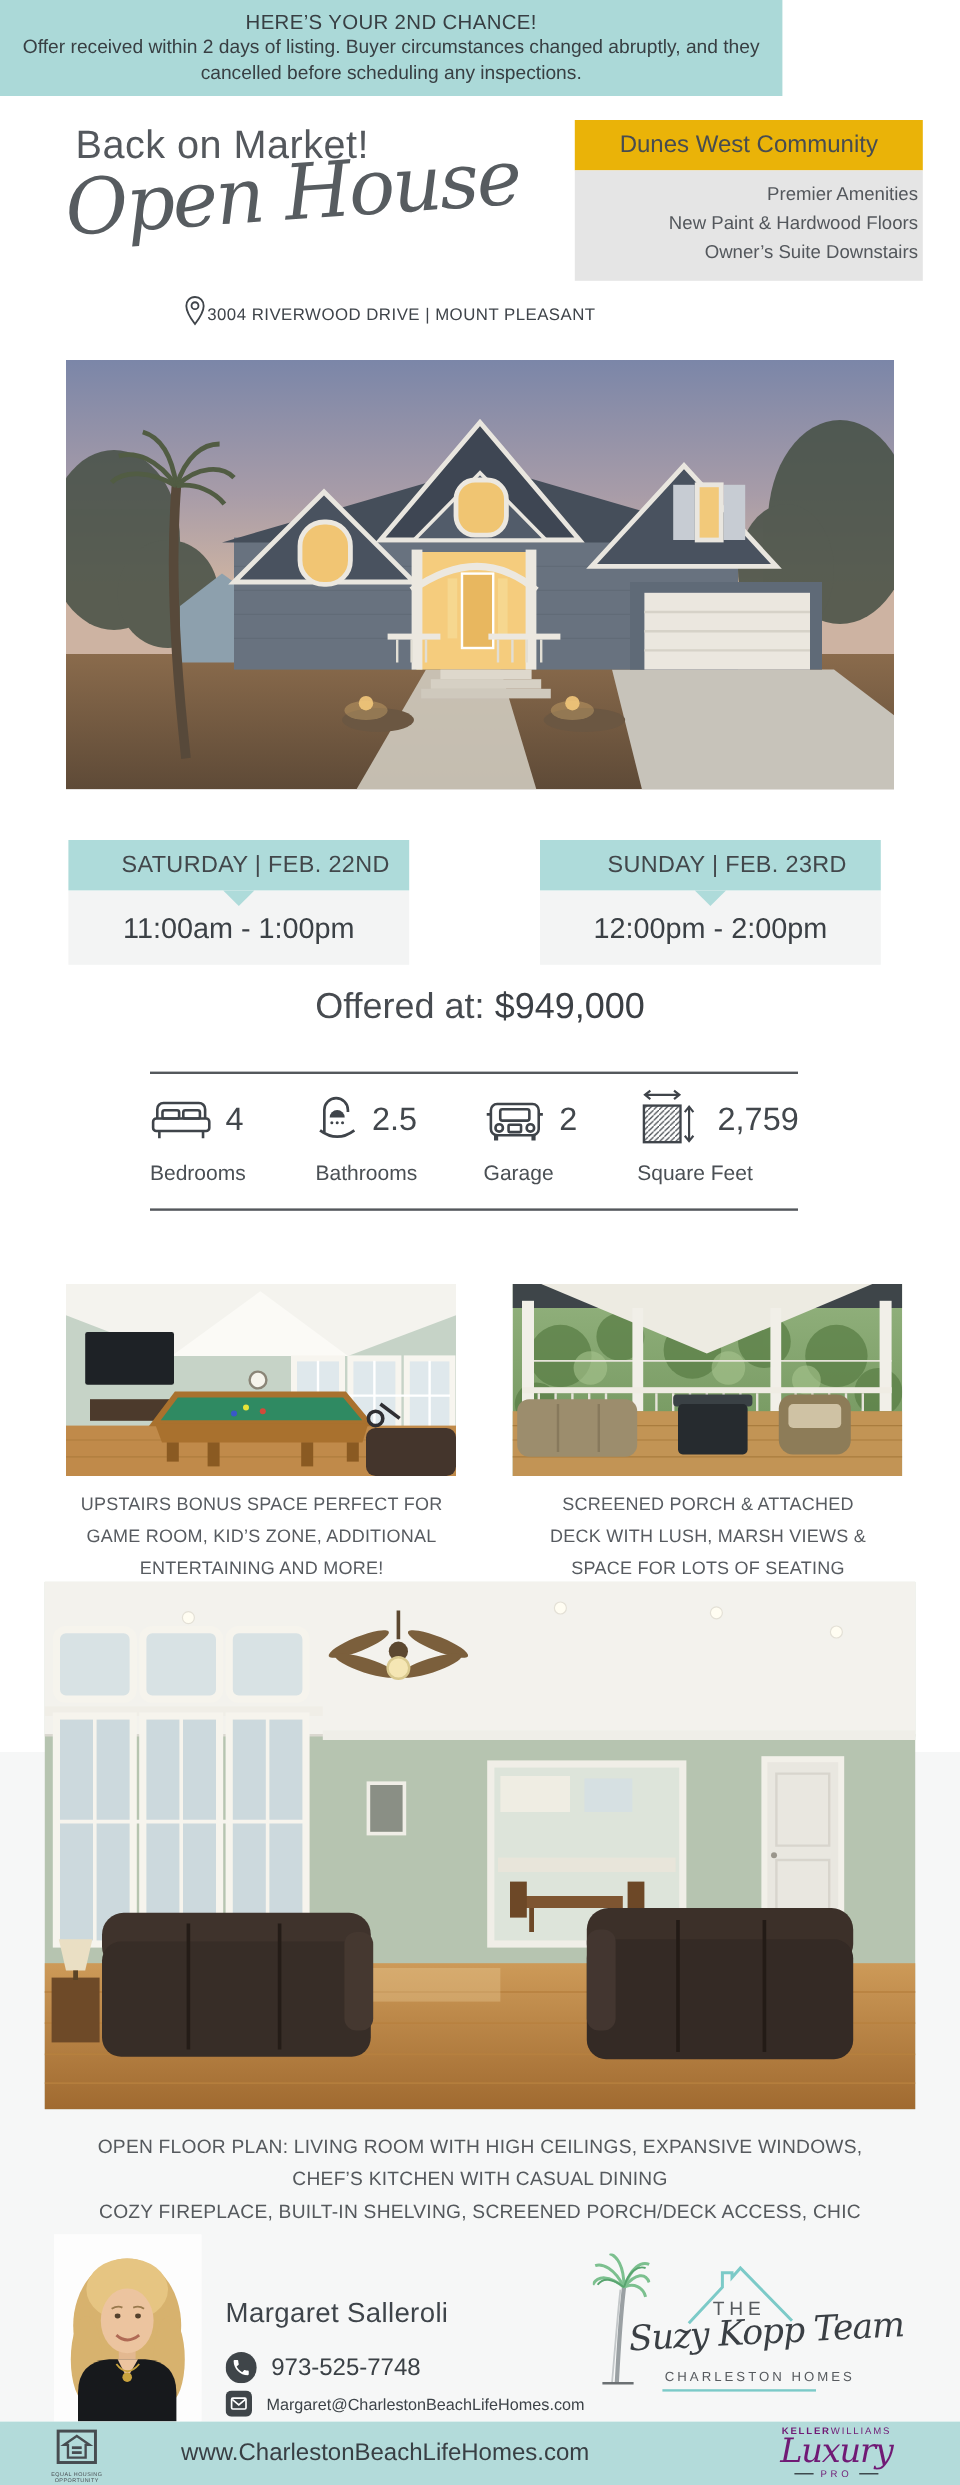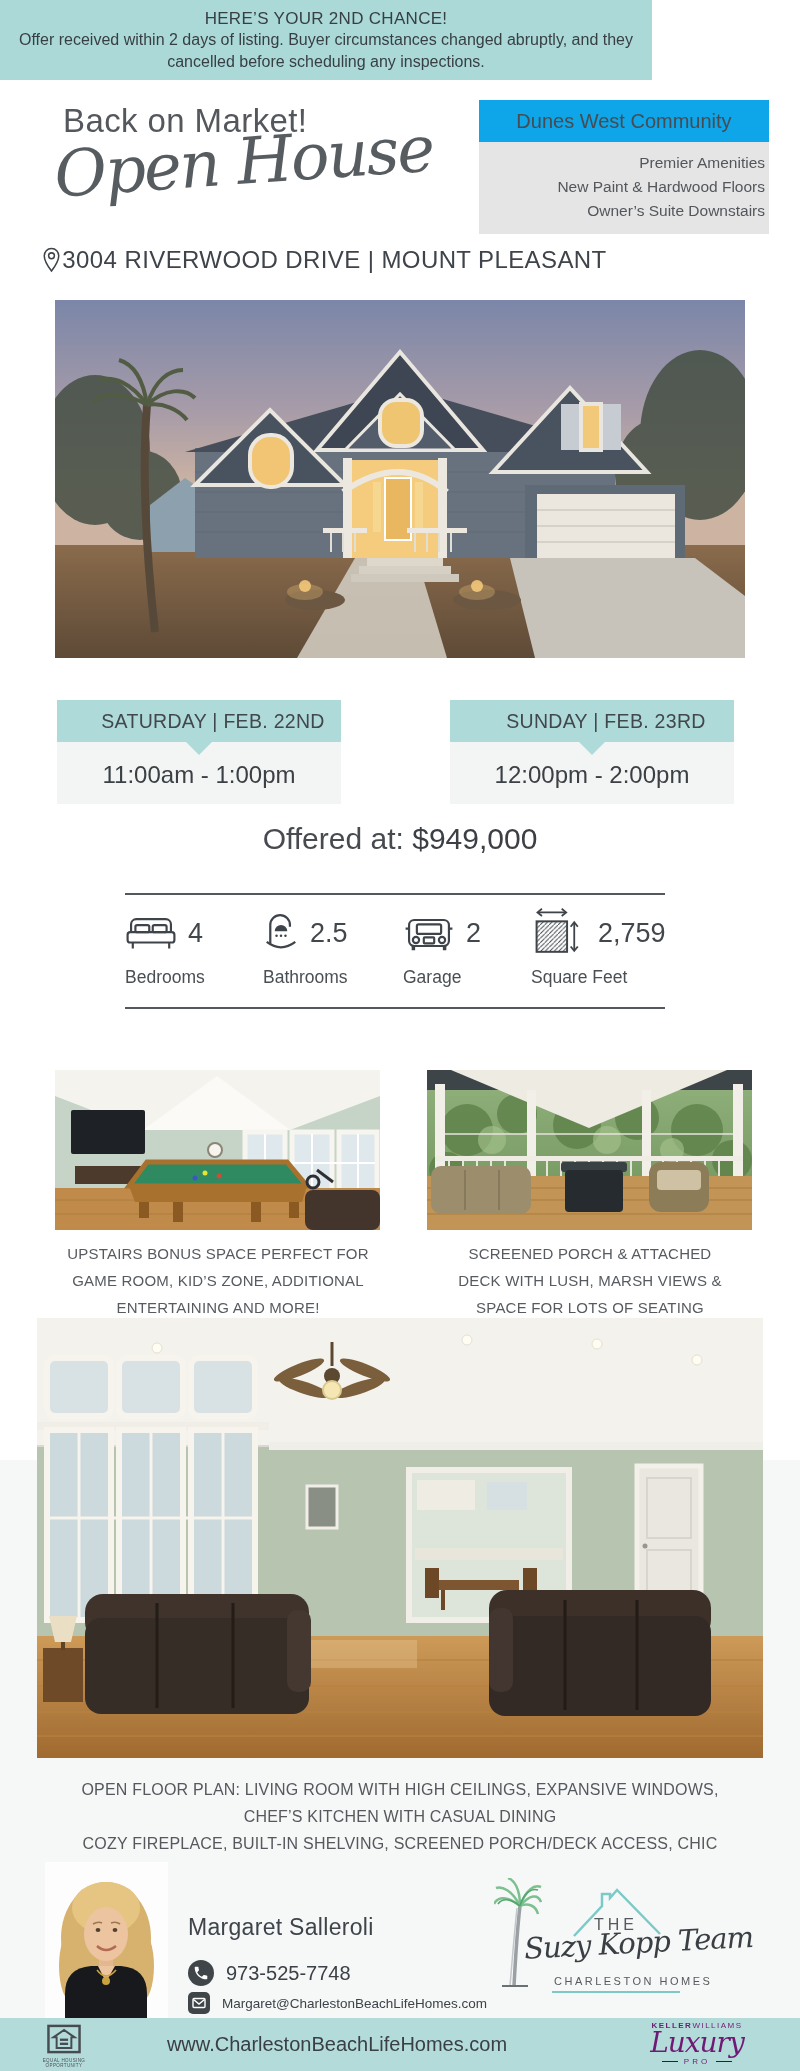--- a/index.html
+++ b/index.html
@@ -10,23 +10,23 @@
   
   .banner{top:0;left:0;width:652px;height:80px;background:#abd9d8;text-align:center;color:#383f43;}
   .banner-title{padding-top:9px;font-size:17px;letter-spacing:.3px;}
   .banner-line{font-size:16px;line-height:22px;}
 
   
   .kicker{left:63px;top:102px;font-size:33px;color:#54585d;letter-spacing:.4px;}
   .script-title{left:52px;top:138px;width:420px;font-family:"DejaVu Serif",serif;font-style:italic;
                 font-size:64px;color:#575c60;transform:rotate(-4deg);transform-origin:left top;letter-spacing:-2px;}
   .community-box{left:479px;top:100px;width:290px;}
-  .community-header{background:#0ea5e9;height:42px;line-height:42px;text-align:center;font-size:20px;color:#474c51;}
+  .community-header{background:#eab308;height:42px;line-height:42px;text-align:center;font-size:20px;color:#474c51;}
   .community-body{background:#e5e5e5;padding:9px 4px 11px;text-align:right;font-size:15.5px;line-height:24px;color:#53575c;}
-  .address-row{left:0;top:246px;width:650px;text-align:center;font-size:24px;color:#3f444a;letter-spacing:.4px;}
+  .address-row{left:0;top:246px;width:650px;text-align:center;font-size:14px;color:#3f444a;letter-spacing:.4px;}
   .address-row svg{vertical-align:-5px;margin-right:2px;}
 
   
   .photo{overflow:hidden;}
   .hero-photo{left:55px;top:300px;width:690px;height:358px;}
   .small-photo-left{left:55px;top:1070px;width:325px;height:160px;}
   .small-photo-right{left:427px;top:1070px;width:325px;height:160px;}
   .big-photo{left:37px;top:1318px;width:726px;height:440px;}
   .photo svg{display:block;width:100%;height:100%;}
 
@@ -71,21 +71,21 @@
   .logo-the{left:104px;top:40px;font-size:16px;letter-spacing:4px;color:#565a5e;}
   .logo-script{left:34px;top:50px;width:220px;font-family:"DejaVu Serif",serif;font-style:italic;
                font-size:29px;color:#3a3f44;transform:rotate(-3deg);white-space:nowrap;letter-spacing:-1px;}
   .logo-sub{left:64px;top:99px;font-size:11px;letter-spacing:2.5px;color:#565a5e;}
   .logo-underline{left:62px;top:115px;width:128px;height:2px;background:#7ccac8;}
 
   
   .footer{left:0;top:2018px;width:800px;height:53px;background:#b3dbda;}
   .eh{position:absolute;left:36px;top:6px;width:56px;text-align:center;color:#474c50;}
   .eh-text{font-size:4.5px;letter-spacing:.4px;line-height:5px;}
-  .website{position:absolute;left:16px;top:15px;width:642px;text-align:center;font-size:20px;color:#393f44;}
+  .website{position:absolute;left:0;top:15px;width:642px;text-align:center;font-size:20px;color:#393f44;}
   .kw{position:absolute;right:38px;top:3px;width:130px;text-align:center;color:#701a75;}
   .kw-top{font-size:8px;letter-spacing:1.5px;}
   .kw-top .b{font-weight:bold;}
   .kw-script{font-family:"DejaVu Serif",serif;font-style:italic;font-size:28px;line-height:26px;letter-spacing:-1px;}
   .kw-sub{display:flex;align-items:center;justify-content:center;gap:6px;font-size:8px;letter-spacing:3px;margin-top:1px;}
   .kw-sub::before,.kw-sub::after{content:"";width:16px;height:1px;background:#22272b;}
 </style>
 </head>
 <body>
 

